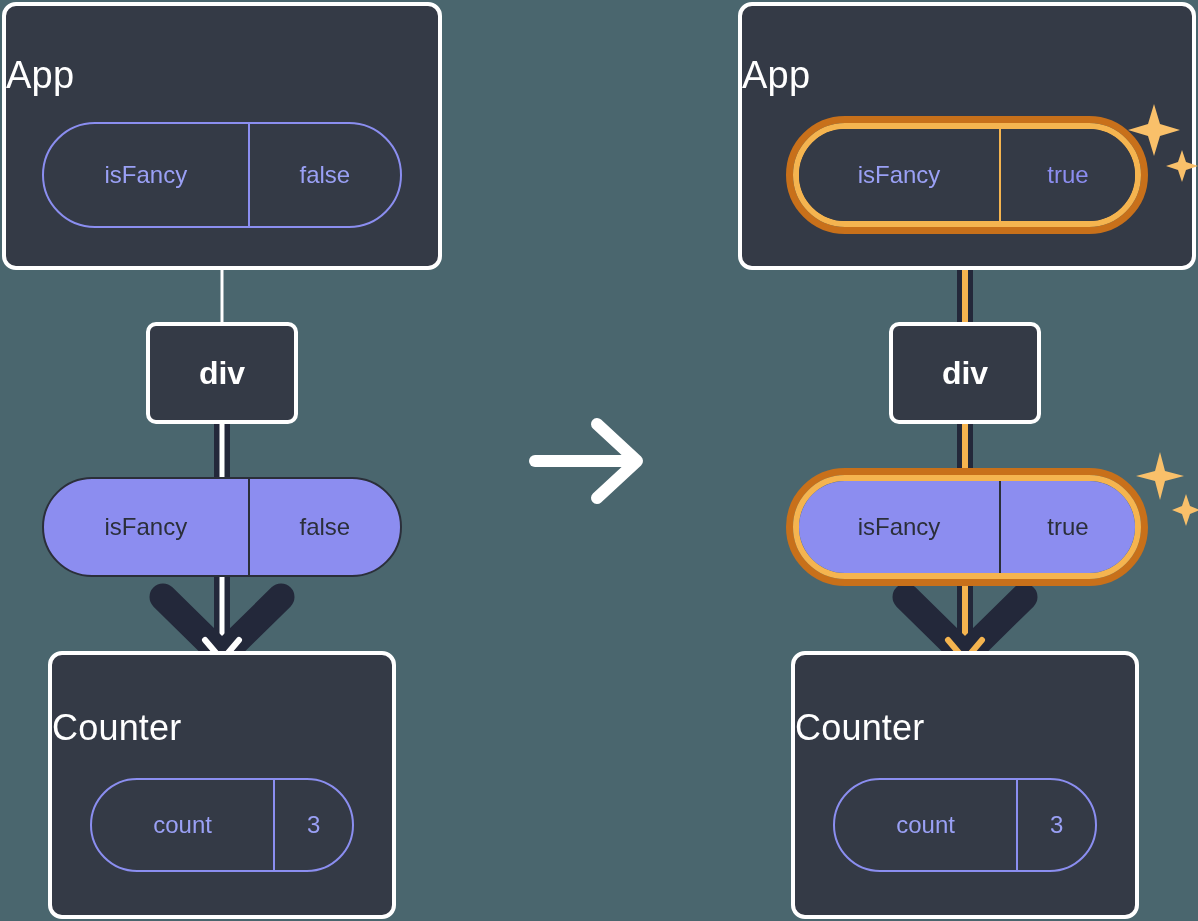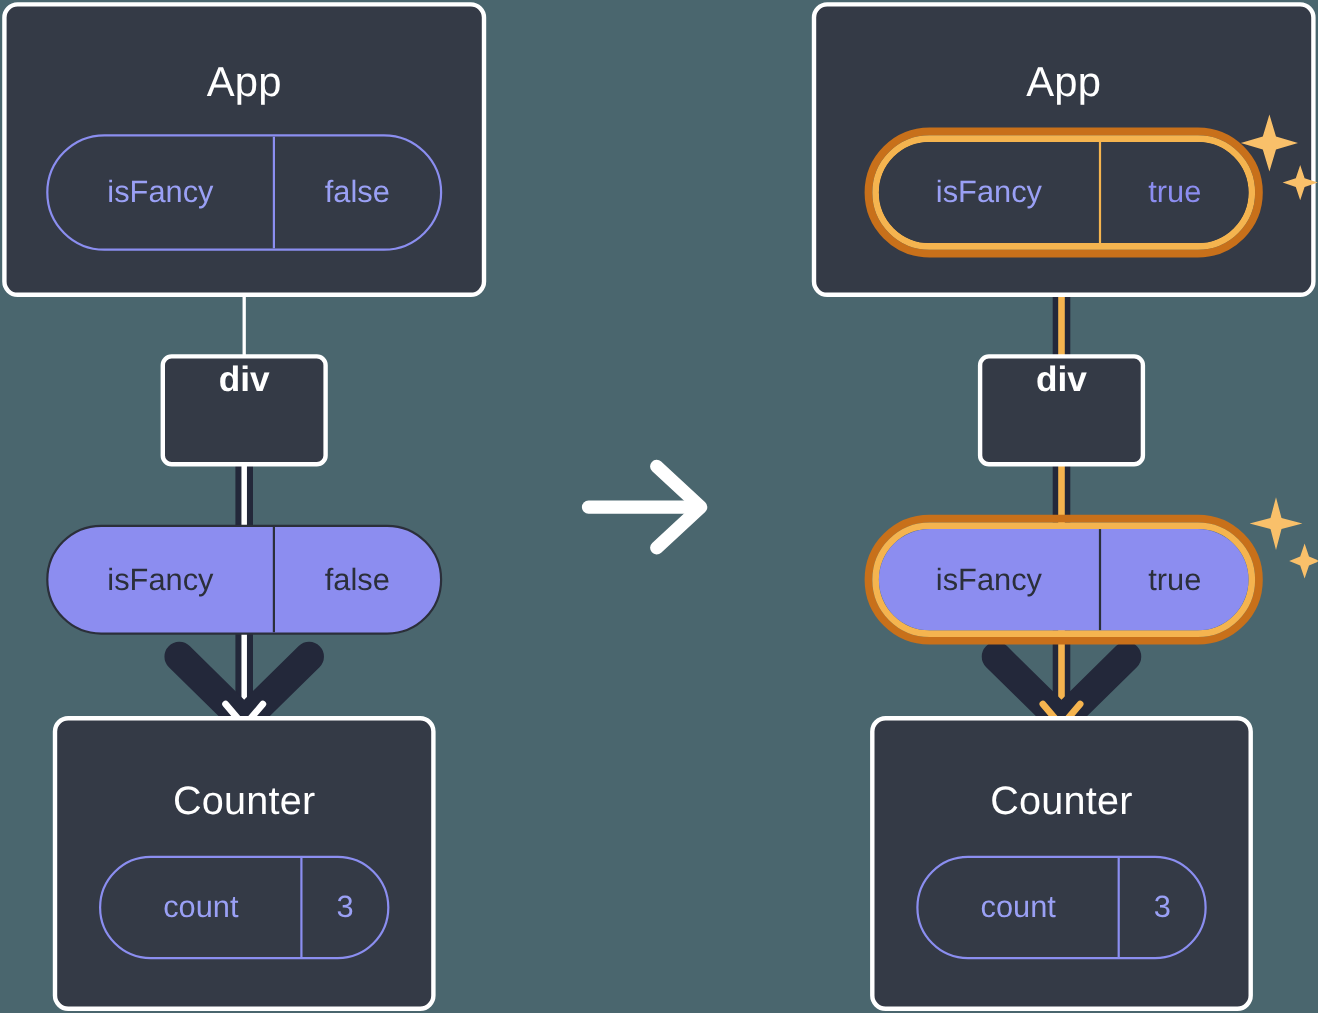--- a/index.html
+++ b/index.html
@@ -17,47 +17,47 @@
   .comp-box{
     position:absolute;
     background:#343a46;
     border:4px solid #ffffff;
     border-radius:14px;
     box-sizing:border-box;
   }
   .comp-title{
     position:absolute;
     left:0;right:0;
-    text-align:center;
+    text-align:left;
     color:#ffffff;
     font-size:38px;
     font-weight:400;
     letter-spacing:.2px;
   }
   .small-box{
     position:absolute;
     background:#343a46;
     border:4px solid #ffffff;
     border-radius:10px;
     box-sizing:border-box;
-    display:flex;justify-content:center;
+    display:flex;align-items:center;justify-content:center;
     color:#ffffff;font-size:32px;font-weight:700;
   }
 
   
   .pill{
     position:absolute;
     box-sizing:border-box;
     display:flex;align-items:stretch;
     border-radius:999px;
     overflow:hidden;
   }
   .pill .cell{
     display:flex;align-items:center;justify-content:center;
-    font-size:28px;
+    font-size:24px;
     box-sizing:border-box;
     white-space:nowrap;
   }
 
   
   .pill.outline{
     border:2px solid #8b8ef0;
     background:transparent;
   }
   .pill.outline .cell{color:#9aa0f5;}

